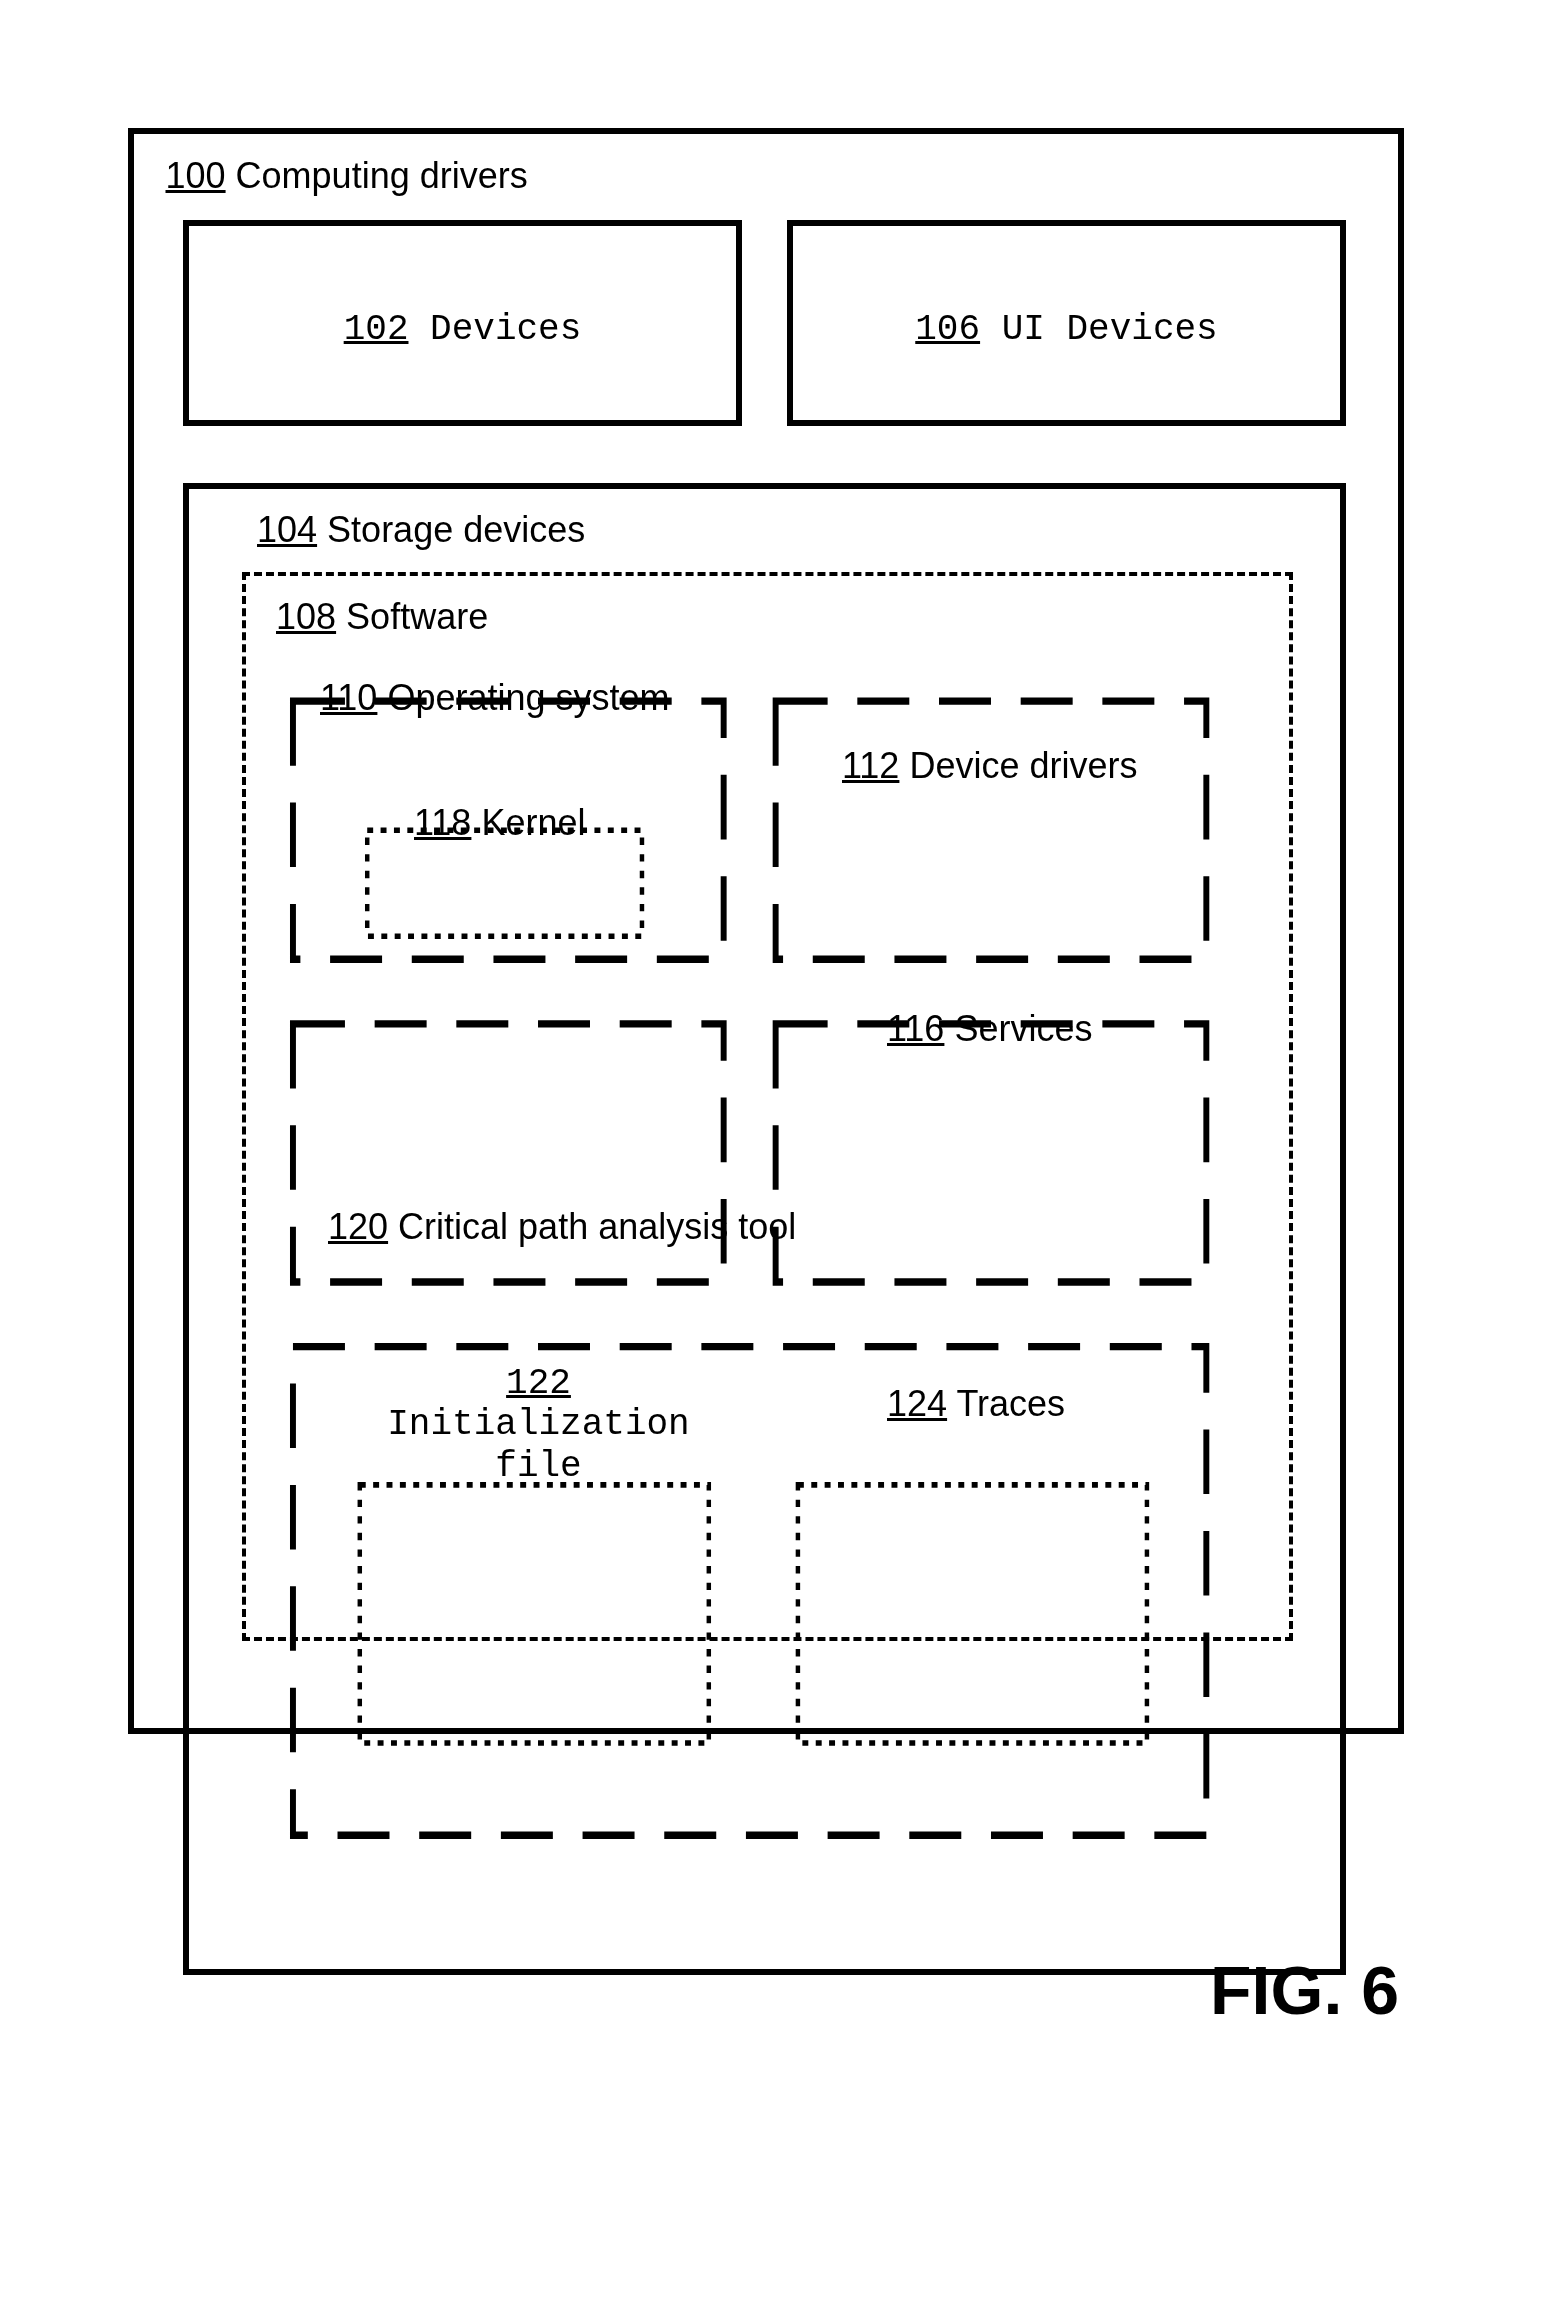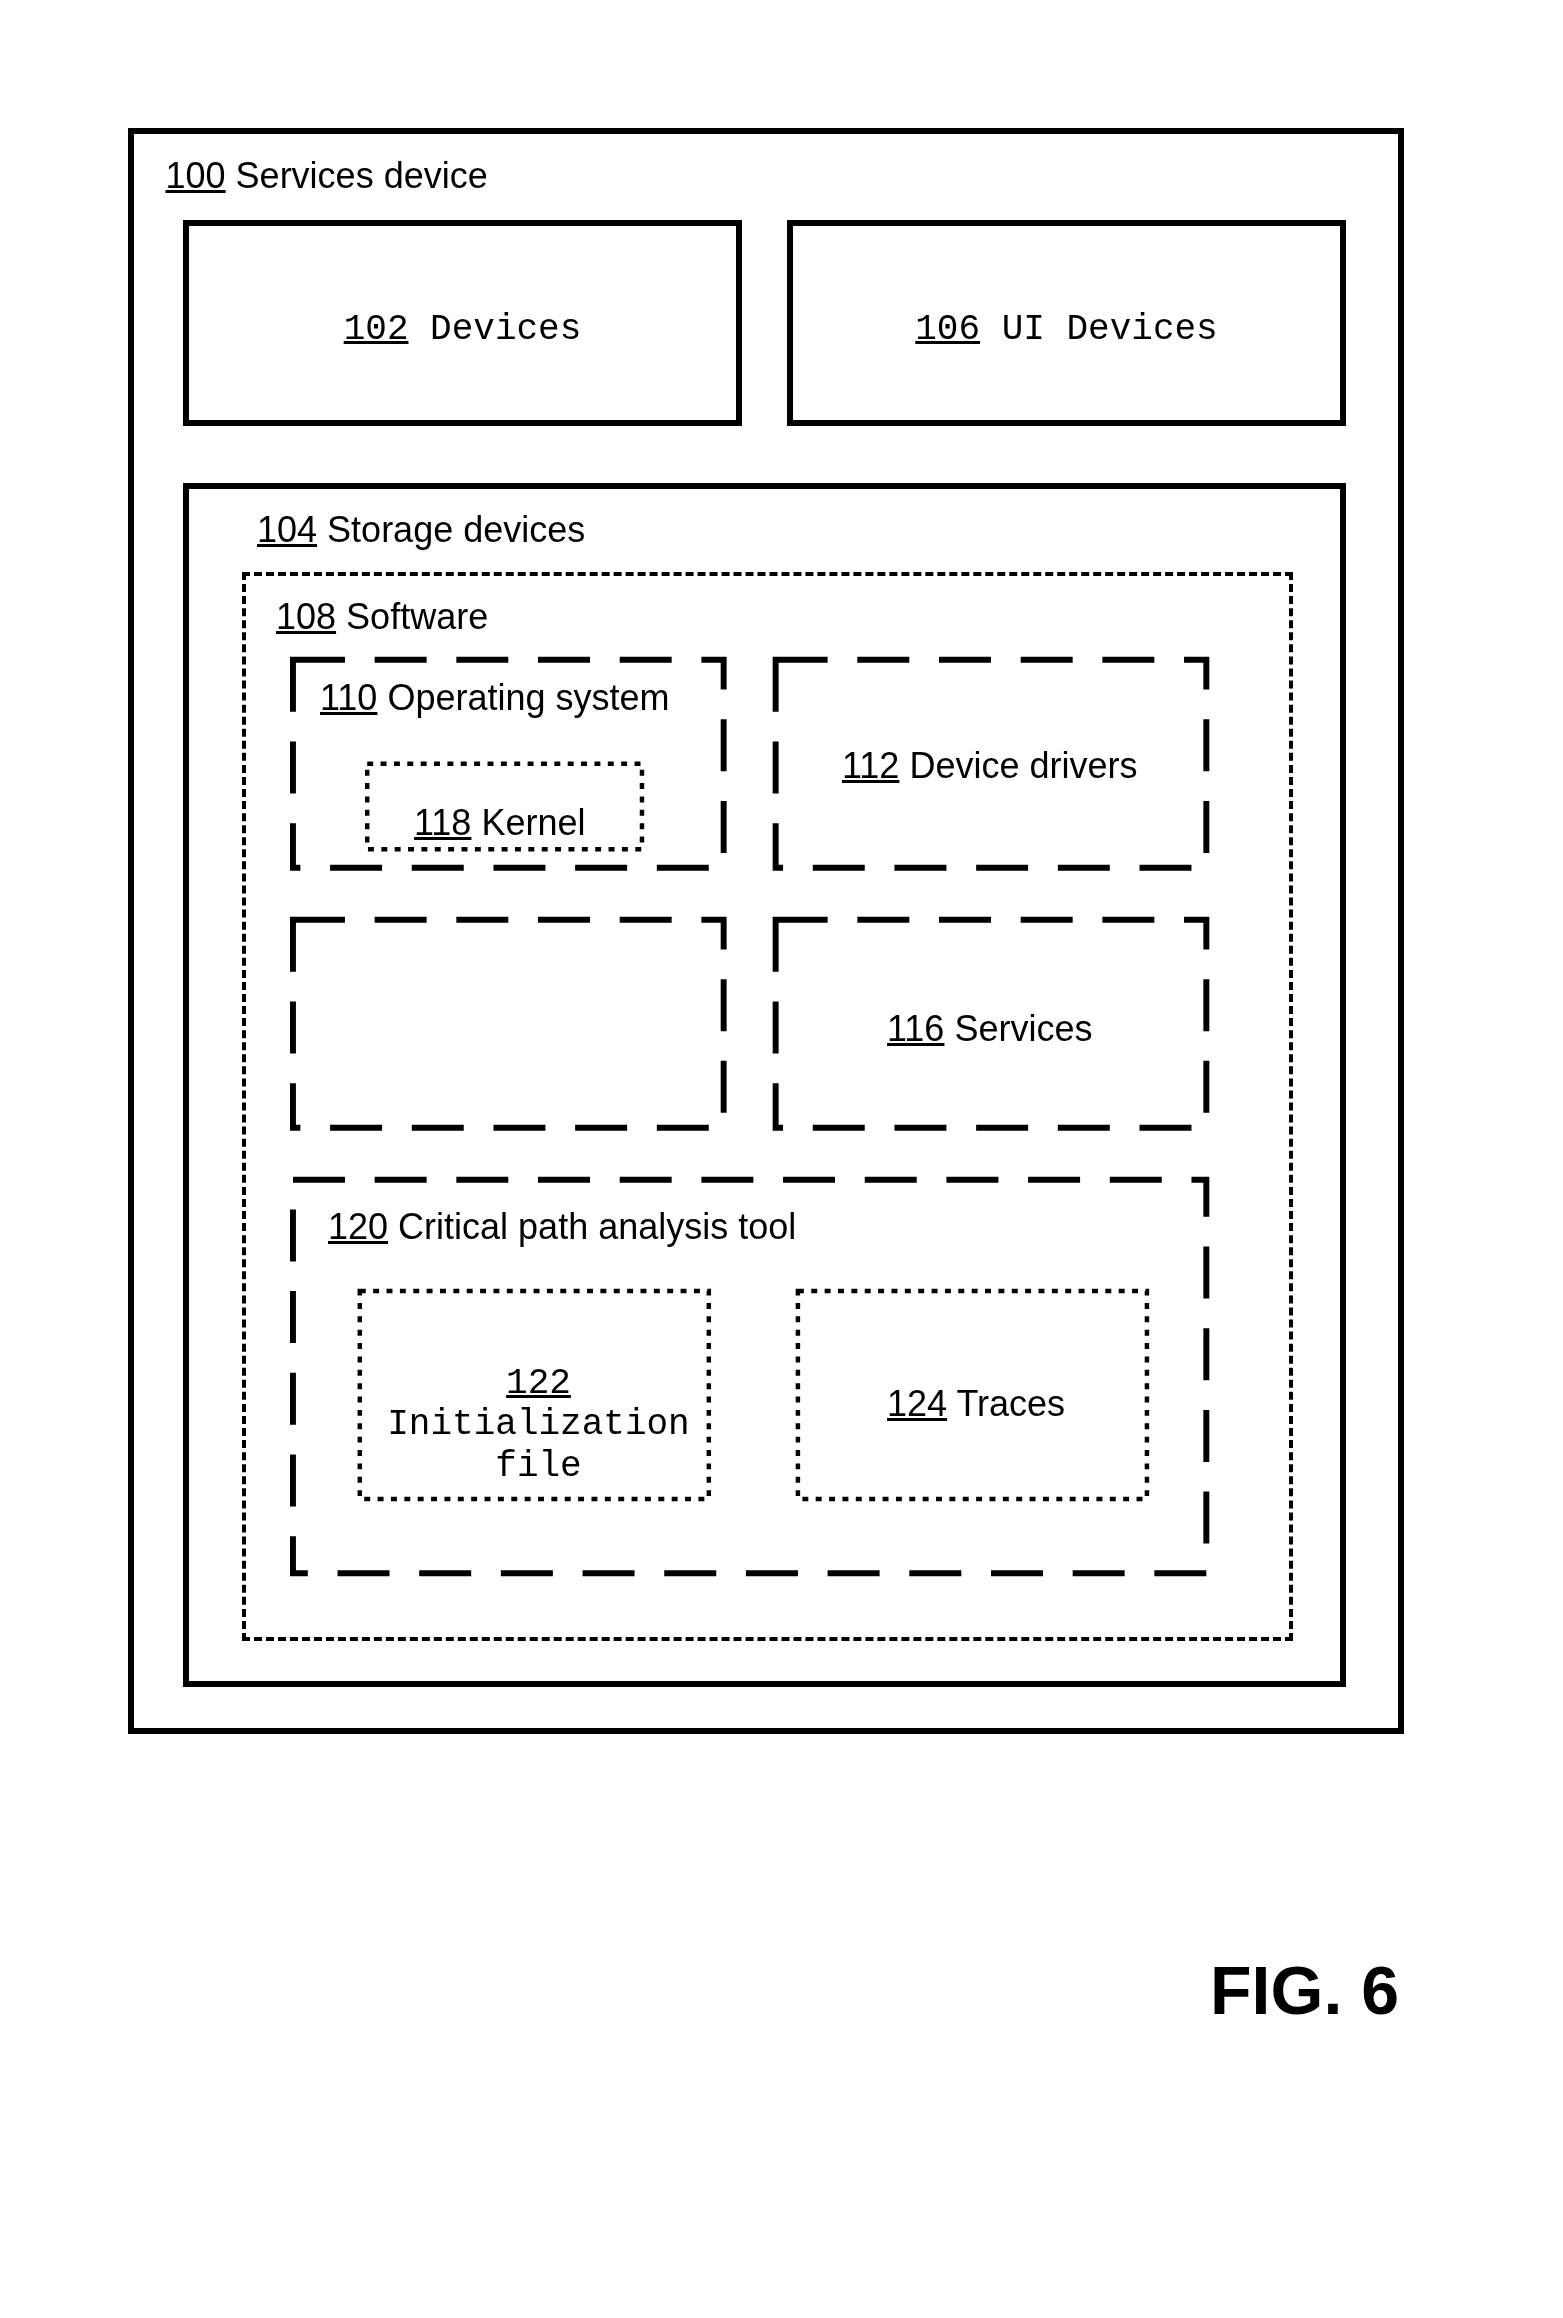--- a/index.html
+++ b/index.html
@@ -84,38 +84,38 @@
 </style>
 </head>
 <body>
 
 <div class="page">
 
   <div class="outer-rect">
 
     <div class="lbl" style="left:31.5px; top:24px;">
       <span class="num">100</span>
-      <span>Services device</span>
+      <span>Computing drivers</span>
     </div>
 
     <div class="solid-box" style="left:49px; top:86px; width:559px; height:206px;">
       <div class="center-lbl" style="top:83px;">
         <span class="num">102</span>
         <span>Devices</span>
       </div>
     </div>
 
     <div class="solid-box" style="left:653px; top:86px; width:559px; height:206px;">
       <div class="center-lbl" style="top:83px;">
         <span class="num">106</span>
         <span>UI Devices</span>
       </div>
     </div>
 
-    <div class="solid-box" style="left:49px; top:349px; width:1163px; height:1204px;">
+    <div class="solid-box" style="left:49px; top:349px; width:1163px; height:1492px;">
       <div class="lbl" style="left:68px; top:22.5px;">
         <span class="num">104</span>
         <span>Storage devices</span>
       </div>
 
       <div class="short-dash" style="left:53px; top:83px; width:1051px; height:1069px;">
         <div class="lbl" style="left:30px; top:22.5px;">
           <span class="num">108</span>
           <span>Software</span>
         </div>

